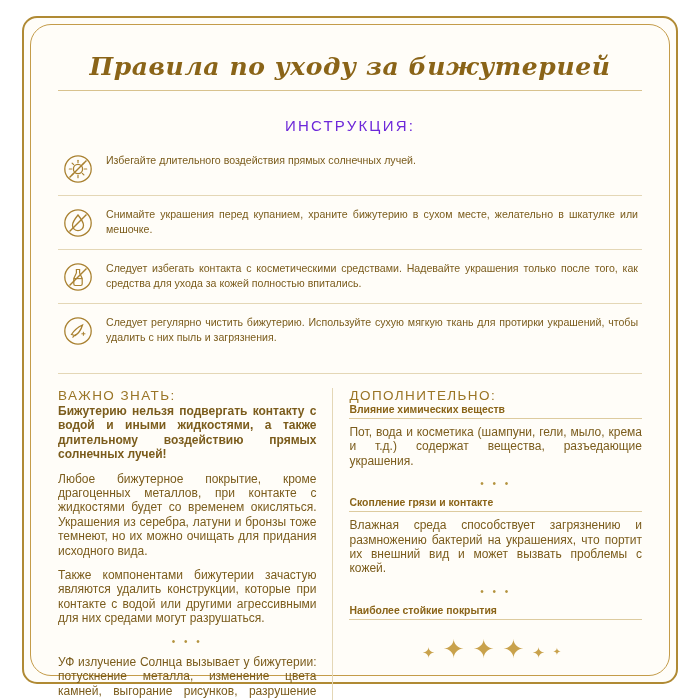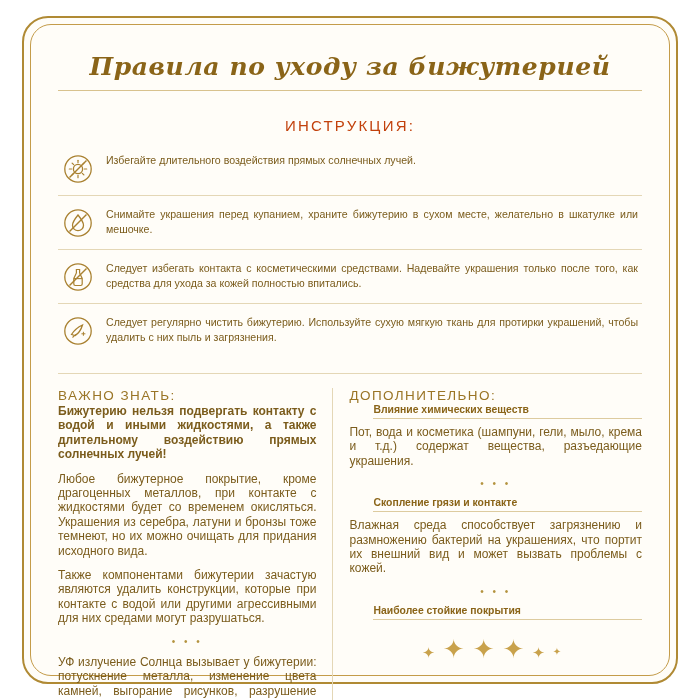--- a/index.html
+++ b/index.html
@@ -14,21 +14,21 @@
     color: #8a6418;
   }
   .card {
     position: absolute;
     left: 22px;
     top: 16px;
     width: 656px;
     height: 668px;
     box-sizing: border-box;
     border: 2px solid #b08a34;
-    border-radius: 26px;
+    border-radius: 15px;
     background: #fffdf8;
   }
   .card-inner {
     position: absolute;
     left: 6px;
     top: 6px;
     right: 6px;
     bottom: 6px;
     border: 1px solid #c49c4a;
     border-radius: 21px;
@@ -58,21 +58,21 @@
     width: 100%;
     height: 1px;
     background: #d8c28e;
   }
 
   
   .section-head {
     text-align: center;
     font-size: 15px;
     letter-spacing: 2.2px;
-    color: #c2410c;
+    color: #6d28d9;
     margin-top: 26px;
     margin-bottom: 8px;
   }
   .instr-list {
     margin-top: 4px;
   }
   .instr-row {
     display: flex;
     align-items: flex-start;
     padding: 11px 0 11px 0;
@@ -137,21 +137,20 @@
     letter-spacing: 3px;
     margin: 2px 0 8px 0;
   }
   .sub-head {
     font-size: 10.4px;
     font-weight: bold;
     color: #8a6418;
     border-bottom: 1px solid #ddcb9f;
     padding-bottom: 3px;
     margin-bottom: 6px;
-    margin-left: 24px;
   }
   .stars {
     margin-top: 14px;
     text-align: center;
     color: #c9a24c;
     font-size: 26px;
     letter-spacing: 8px;
   }
   .star-small { font-size: 15px; }
   .star-tiny { font-size: 10px; vertical-align: 3px; }

